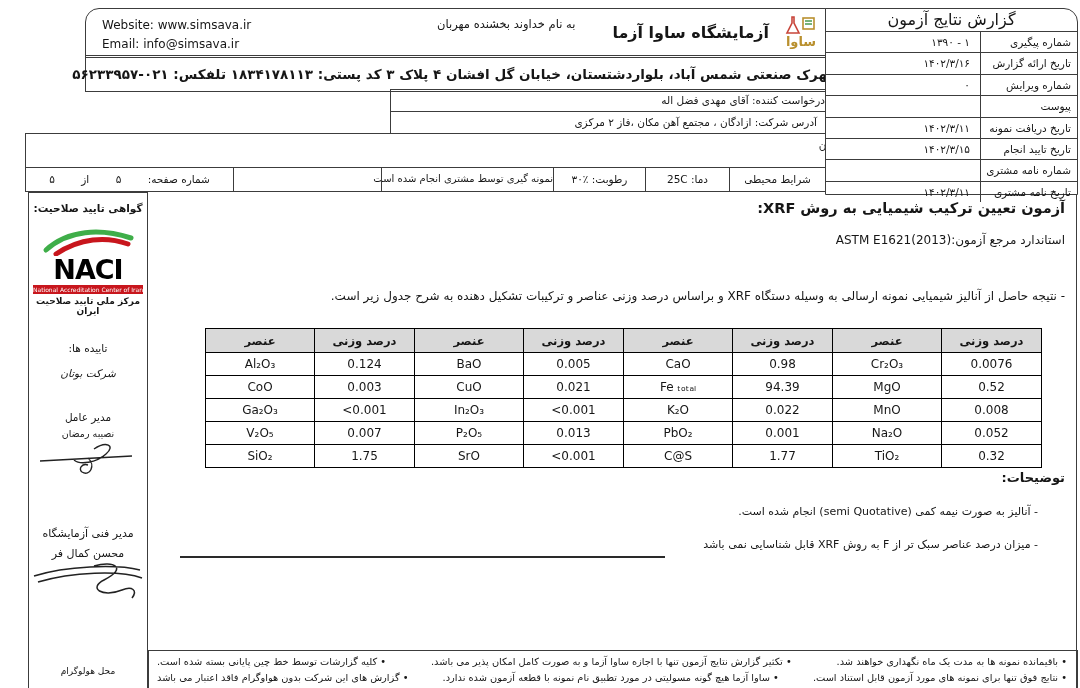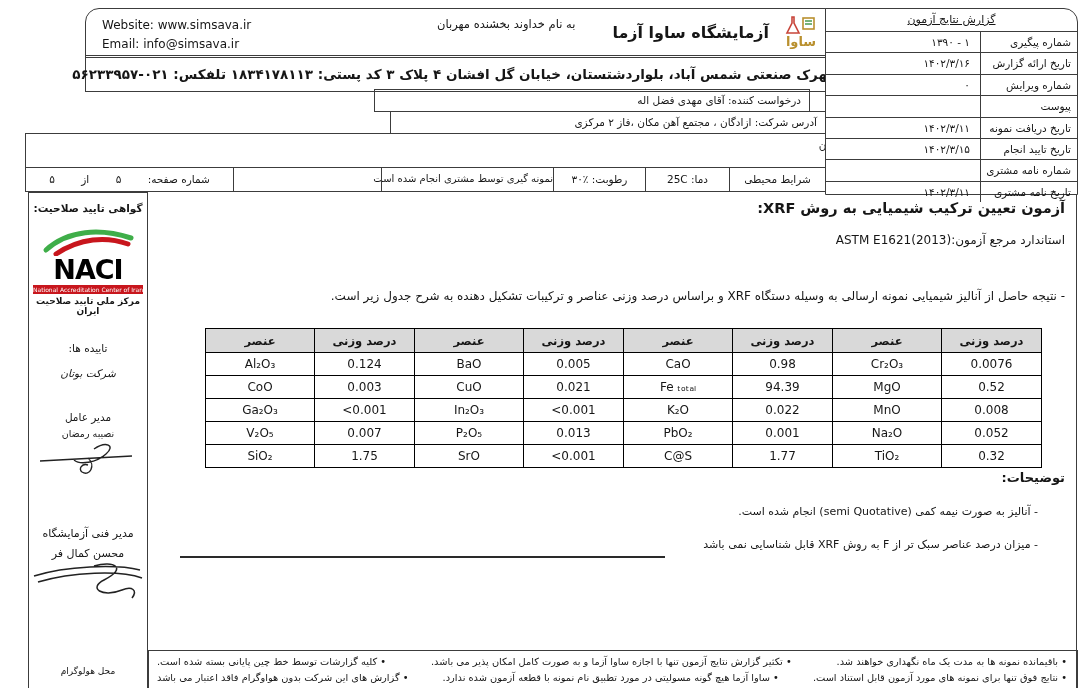--- a/index.html
+++ b/index.html
@@ -9,34 +9,34 @@
   .b{border:1.5px solid #3c3c3c;}
   
   .row-a{left:85px;top:8px;width:741px;height:48px;border-radius:14px 0 0 0;display:flex;direction:ltr;align-items:flex-start;background:#fff;}
   .contact{width:300px;padding:7px 0 0 16px;direction:ltr;text-align:left;font-size:12px;line-height:1.55;}
   .bismillah{flex:1;text-align:center;padding-top:8px;font-size:11.5px;}
   .lab-title{font-size:16px;font-weight:bold;padding:14px 6px 0 2px;white-space:nowrap;direction:rtl;}
   .logo{width:52px;padding-top:6px;text-align:center;}
   .logo .fa{color:#b9902f;font-weight:bold;font-size:13px;line-height:1;margin-top:-2px;}
   .row-addr{left:85px;top:55px;width:741px;height:35px;display:flex;align-items:center;justify-content:center;
             font-size:13.5px;font-weight:600;white-space:nowrap;}
-  .row-c{left:374px;top:89px;width:436px;height:23px;font-size:10.5px;line-height:21px;padding-right:8px;box-sizing:border-box;}
+  .row-c{left:390px;top:89px;width:436px;height:23px;font-size:10.5px;line-height:21px;box-sizing:border-box;}
   .row-d{left:390px;top:111px;width:436px;height:23px;font-size:10.5px;line-height:21px;padding-right:8px;box-sizing:border-box;padding-left:42px;}
   .row-e{left:25px;top:133px;width:917px;height:35px;font-size:10.5px;padding:4px 8px 0 0;box-sizing:border-box;}
   .row-f{left:25px;top:167px;width:801px;height:25px;display:flex;direction:rtl;font-size:10.5px;align-items:stretch;box-sizing:border-box;}
   .row-f>div{line-height:22px;white-space:nowrap;box-sizing:border-box;}
   .cell-env{width:95px;text-align:center;}
   .cell-temp{width:84px;border-right:1px solid #3c3c3c;text-align:center;}
   .cell-hum{width:92px;border-right:1px solid #3c3c3c;text-align:center;}
   .cell-samp{width:172px;border-right:1px solid #3c3c3c;text-align:center;font-size:10px;}
   .cell-gap{flex:1;border-right:1px solid #3c3c3c;}
   .cell-page{width:208px;border-right:1px solid #3c3c3c;display:flex;justify-content:space-around;padding:0 10px;}
   
   .panel{left:825px;top:8px;width:253px;height:187px;border-radius:0 14px 0 0;background:#fff;box-sizing:border-box;}
-  .panel-title{height:22px;line-height:22px;text-align:center;font-size:11px;border-bottom:1px solid #3c3c3c;text-decoration:underline;}
+  .panel-title{height:22px;line-height:22px;text-align:center;font-size:16px;border-bottom:1px solid #3c3c3c;}
   .prow{display:flex;direction:rtl;height:20.4px;border-bottom:1px solid #3c3c3c;font-size:10.5px;}
   .prow:last-child{border-bottom:none;}
   .plabel{width:97px;border-left:1px solid #3c3c3c;padding-right:6px;line-height:20px;white-space:nowrap;box-sizing:border-box;}
   .pvalue{flex:1;direction:ltr;text-align:right;padding-right:10px;line-height:20px;}
   
   .sidebar{left:28px;top:192px;width:120px;height:496px;border-bottom:none;text-align:center;box-sizing:border-box;}
   .cert{margin-top:9px;font-size:10.5px;font-weight:bold;}
   .naci{margin-top:12px;}
   .naci-word{font-size:27px;font-weight:bold;letter-spacing:-1px;line-height:1;color:#000;font-family:"DejaVu Sans",sans-serif;direction:ltr;}
   .naci-en{margin:2px 4px 0 4px;background:#c8161d;color:#fff;font-size:6px;line-height:9px;white-space:nowrap;direction:ltr;}

